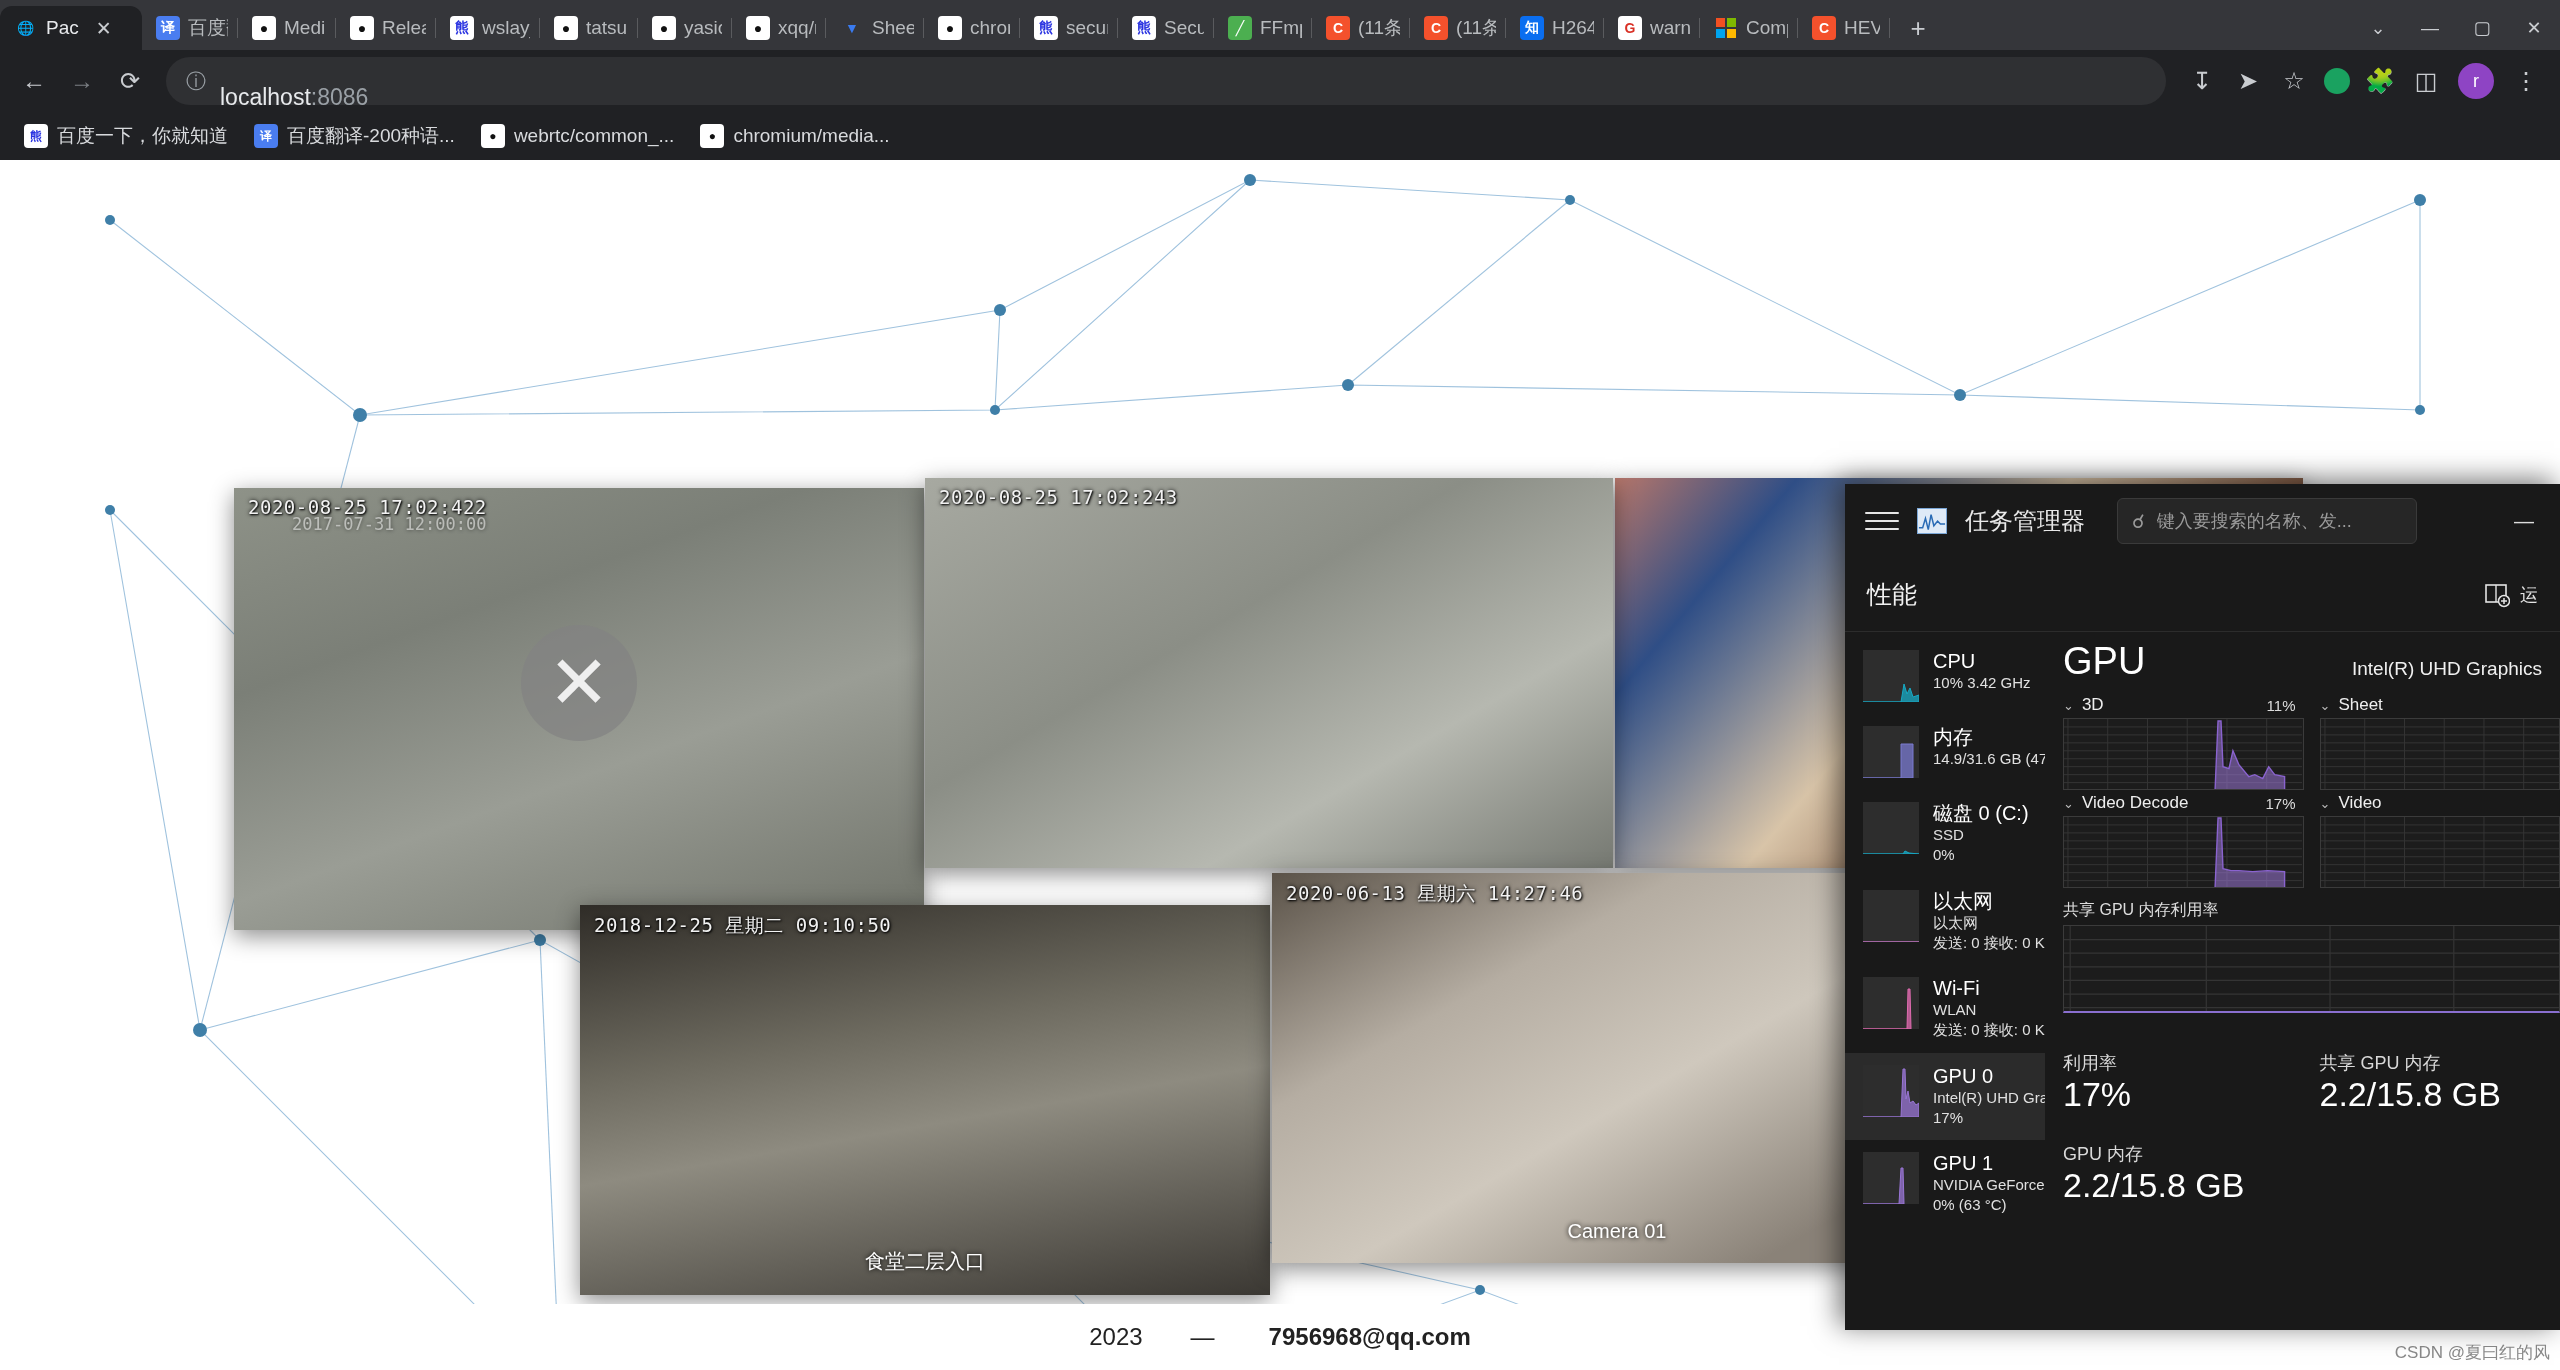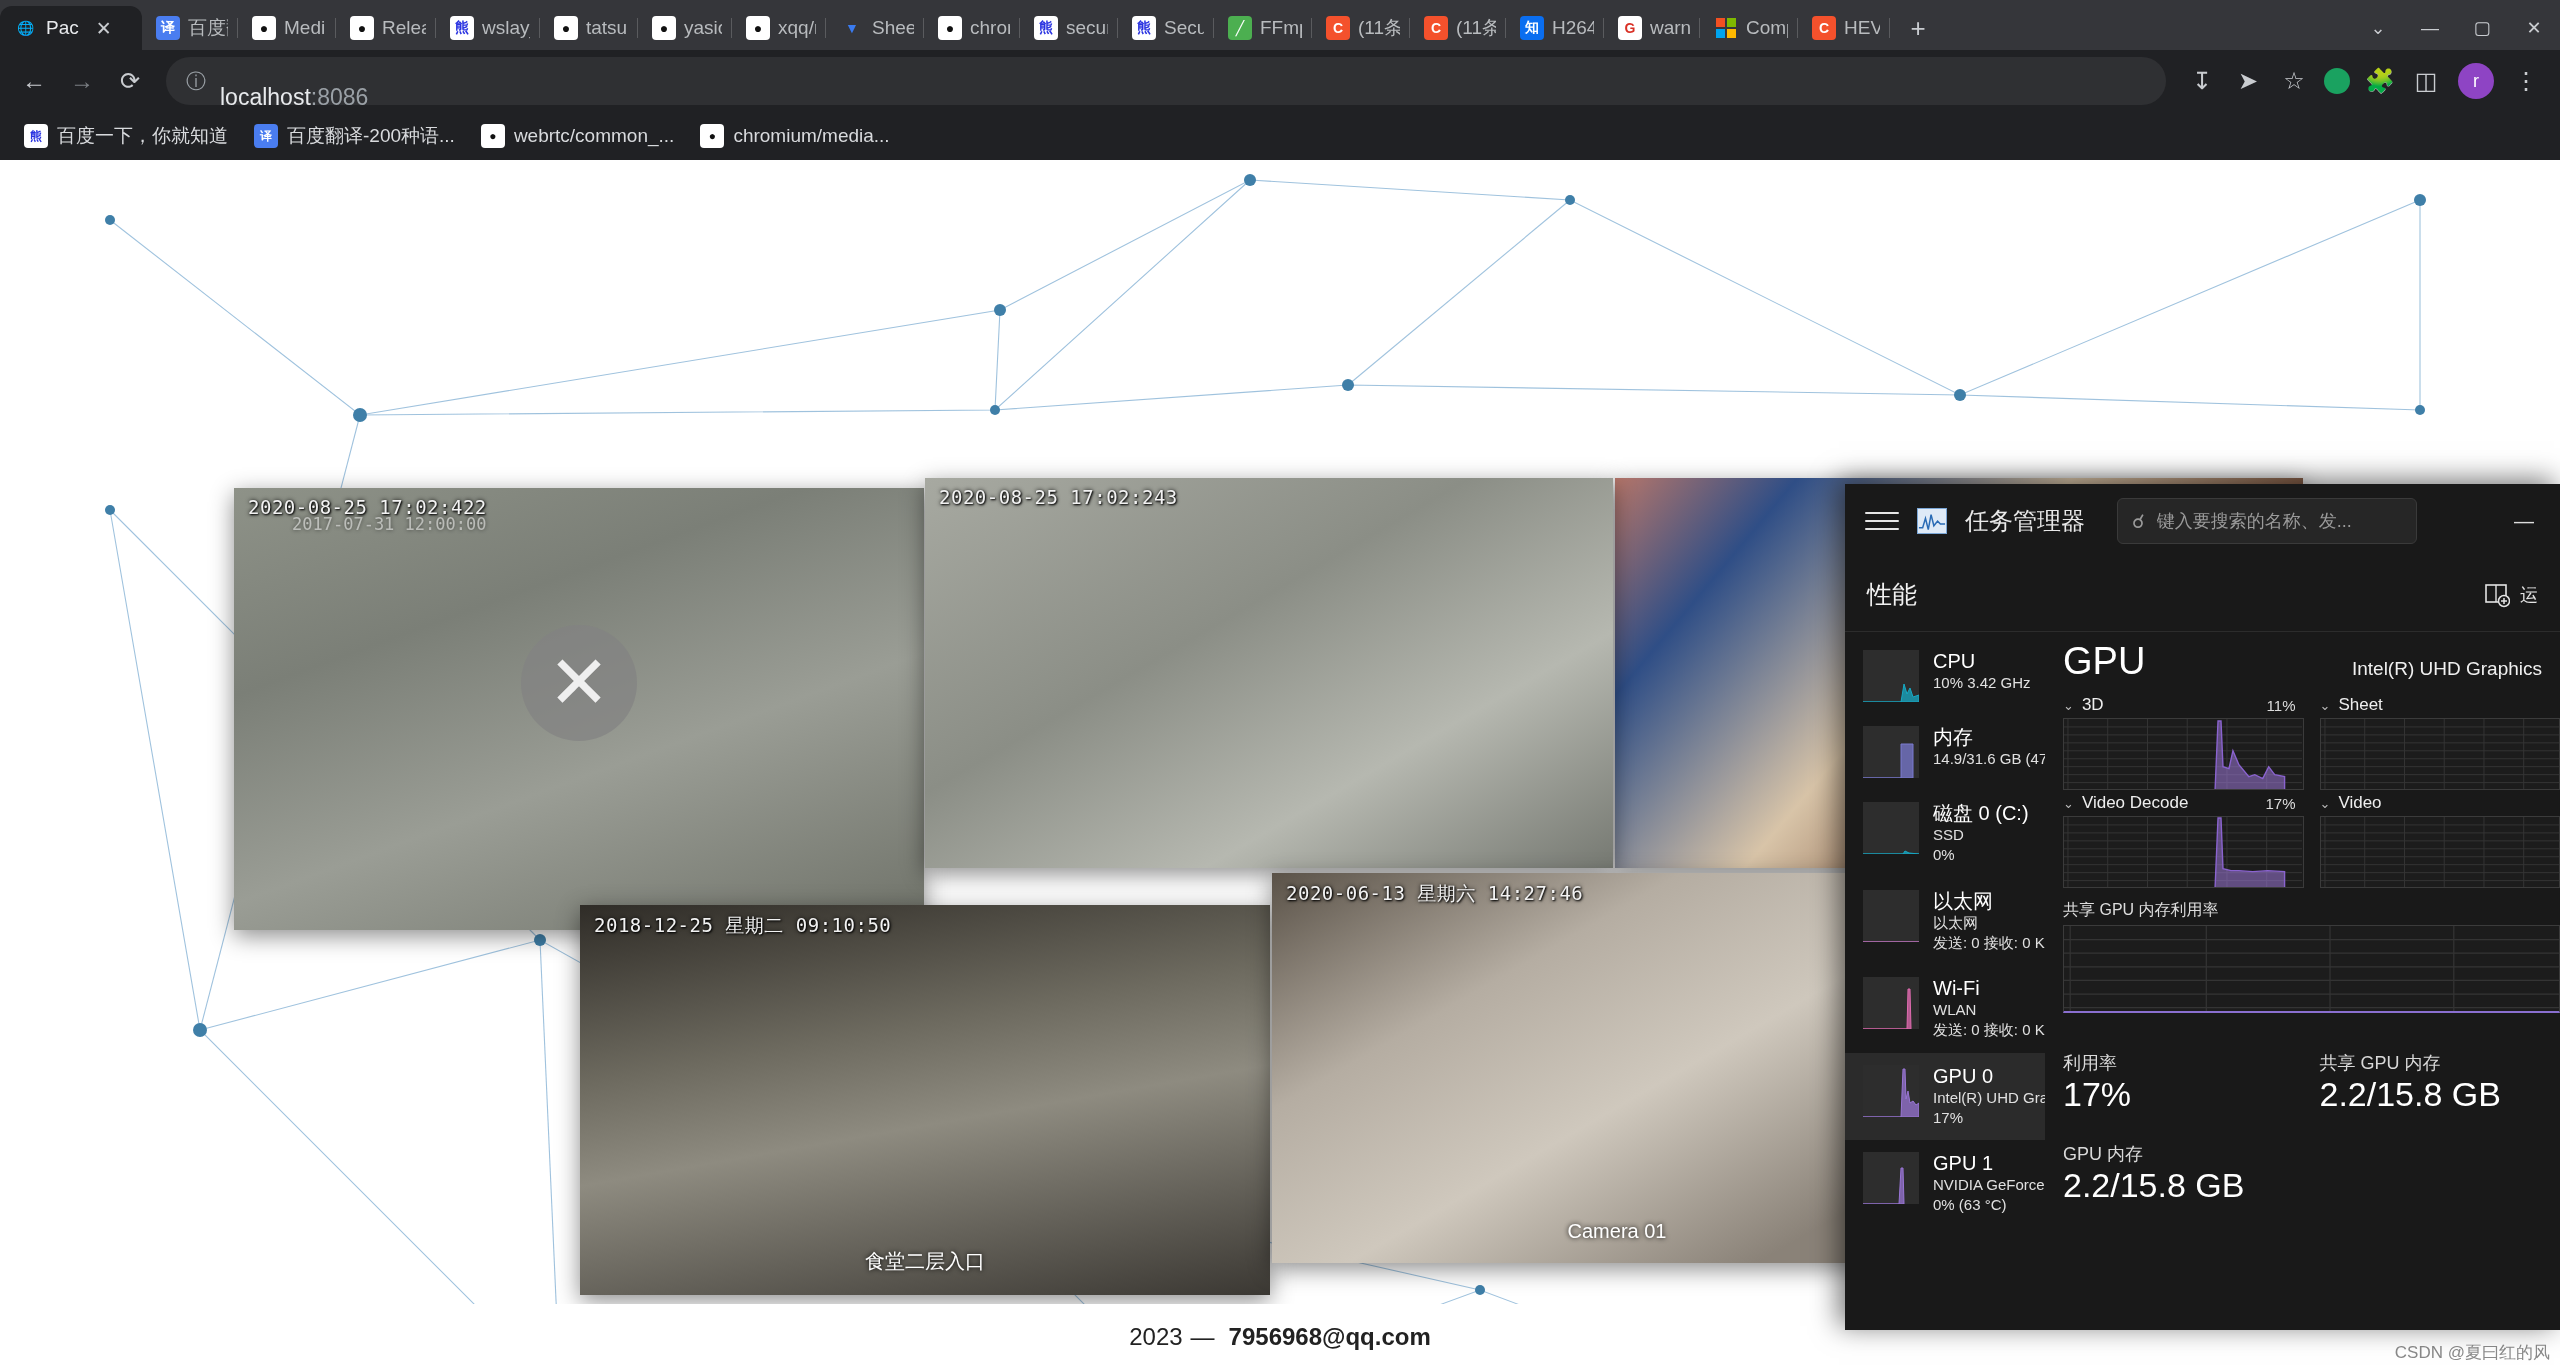--- a/index.html
+++ b/index.html
@@ -63,21 +63,21 @@
     font-family:"DejaVu Sans Mono","Liberation Mono",monospace; text-shadow:0 0 4px #000,1px 1px 2px #000; letter-spacing:.5px; z-index:5; }
   .cam .ts2 { position:absolute; color:#e8e8e8; font-size:17px;
     font-family:"DejaVu Sans Mono","Liberation Mono",monospace; text-shadow:0 0 4px #000; z-index:5; }
   .cam .caption { position:absolute; left:50%; transform:translateX(-50%); bottom:20px; color:#fff;
     font-size:20px; text-shadow:0 0 5px #000; z-index:5; }
   .xbtn { position:absolute; width:116px; height:116px; border-radius:50%; background:rgba(130,130,130,.72);
     display:flex; align-items:center; justify-content:center; z-index:6; }
   .xbtn span { color:#efefef; font-size:74px; line-height:1; font-weight:300; }
 
   .footer { position:absolute; left:0; right:0; bottom:0; height:66px; background:#fff;
-    display:flex; align-items:center; justify-content:center; font-size:24px; color:#222; z-index:20; }
+    display:flex; align-items:center; justify-content:center; font-size:24px; color:#222; z-index:20;gap:40px; }
   .footer b { font-weight:bold; margin-left:6px; }
   .watermark { position:absolute; right:10px; bottom:6px; color:#8a8a8a; font-size:17px; z-index:30; }
 
   
   .tm { position:absolute; left:1845px; top:484px; width:715px; height:846px; background:#191919;
     color:#f2f2f2; z-index:40; box-shadow:-6px -4px 26px rgba(0,0,0,.55);
     display:flex; flex-direction:column; overflow:hidden; }
   .tm-title { height:74px; display:flex; align-items:center; gap:18px; padding:0 20px; flex:0 0 74px; }
   .tm-hamb { width:34px; height:34px; display:flex; flex-direction:column; justify-content:center; gap:6px; }
   .tm-hamb i { display:block; height:2px; background:#e6e6e6; border-radius:1px; }

